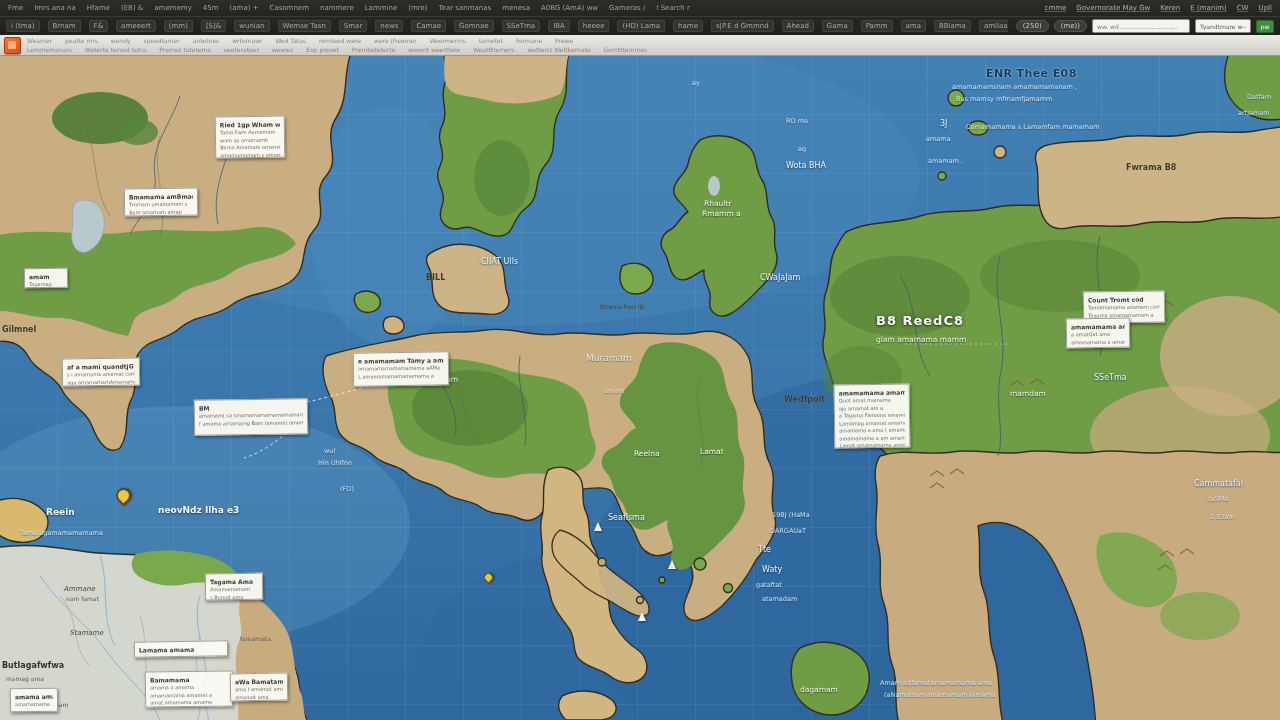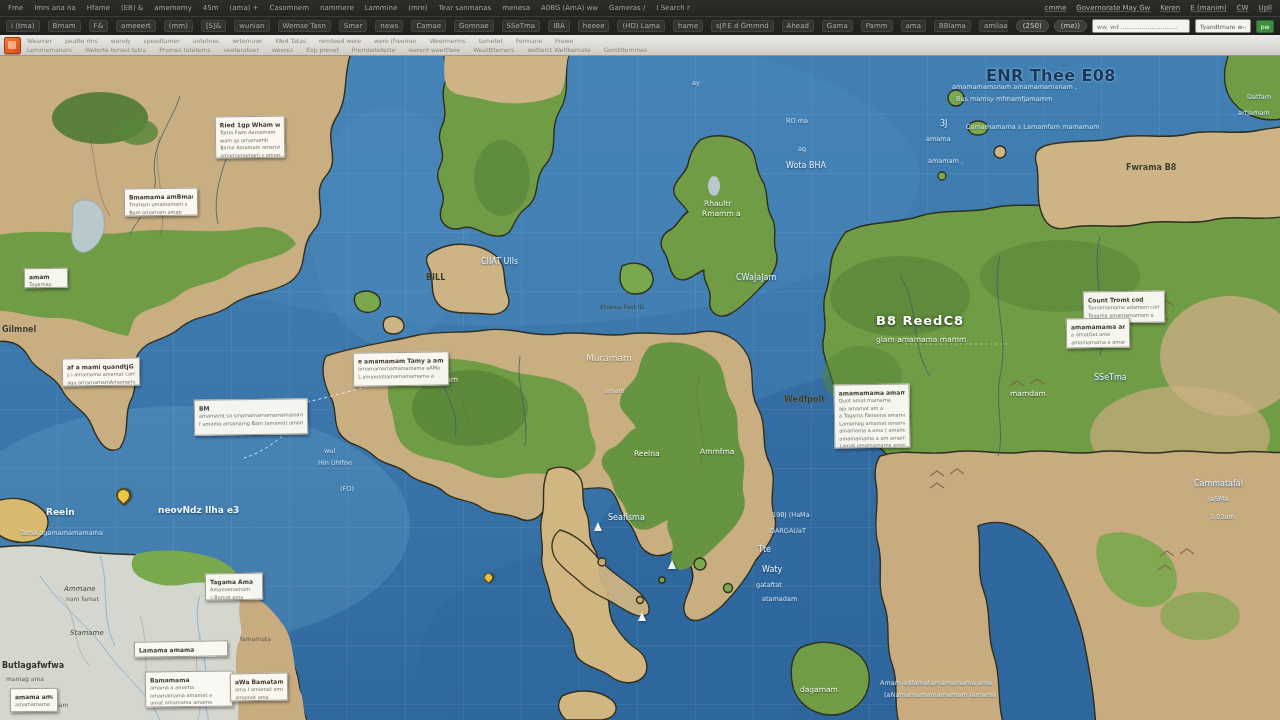--- a/index.html
+++ b/index.html
@@ -40,21 +40,21 @@
   .fav-row{display:flex;gap:13px;font-size:6px;color:#8a887e;white-space:nowrap;overflow:hidden;
     height:9px;align-items:center;}
   .fav-item{cursor:pointer;}
 
   
   .map{position:relative;width:1280px;height:664px;overflow:hidden;background:#3a76ab;cursor:grab;}
   .map svg{position:absolute;left:0;top:0;}
   .overlay{position:absolute;inset:0;pointer-events:none;}
 
   .map-lbl{position:absolute;white-space:nowrap;pointer-events:none;line-height:1;}
-  .lbl-title{color:#16365c;font-weight:bold;font-size:16px;letter-spacing:.4px;
+  .lbl-title{color:#16365c;font-weight:bold;font-size:11px;letter-spacing:.4px;
     text-shadow:0 0 2px rgba(210,235,250,.9);}
   .lbl-ocean-sm{color:#eaf4fa;font-size:8px;text-shadow:0 1px 2px rgba(16,55,95,.85);}
   .lbl-ocean-xs{color:#d9ecf7;font-size:6.5px;opacity:.92;text-shadow:0 1px 1px rgba(16,55,95,.7);}
   .lbl-ocean-bold{color:#f4f9fc;font-size:9px;font-weight:bold;text-shadow:0 1px 2px rgba(16,55,95,.95);}
   .lbl-land-big{color:#ffffff;font-size:13px;font-weight:bold;letter-spacing:1px;
     text-shadow:0 1px 2px rgba(35,55,20,.95),0 0 4px rgba(35,55,20,.6);}
   .lbl-land-wh{color:#f3f5ec;font-size:7.5px;text-shadow:0 1px 1px rgba(35,55,20,.85);}
   .lbl-land-dk{color:#3a3a28;font-size:8px;font-weight:bold;text-shadow:0 0 1px rgba(240,240,220,.4);}
   .lbl-land-dkxs{color:#44442f;font-size:6px;}
   .lbl-gray{color:#e8e8df;font-size:9px;text-shadow:0 1px 1px rgba(70,70,45,.7);}
@@ -322,32 +322,32 @@
         <div class="map-lbl lbl-ocean-xs" style="left: 786px; top: 62px;">RO ma</div>
         <div class="map-lbl lbl-ocean-xs" style="left: 798px; top: 90px;">ag</div>
         <div class="map-lbl lbl-ocean-sm" style="left: 786px; top: 106px;">Wota BHA</div>
         <div class="map-lbl lbl-land-wh" style="left: 704px; top: 144px;">Rhaultr</div>
         <div class="map-lbl lbl-land-wh" style="left: 702px; top: 154px;">Rmamm a</div>
         <div class="map-lbl lbl-land-dk" style="left: 1126px; top: 108px;">Fwrama B8</div>
         <div class="map-lbl lbl-ocean-xs" style="left: 1232px; top: 38px; padding-left: 15px;">Datfam</div>
         <div class="map-lbl lbl-ocean-xs" style="left: 1238px; top: 54px;">artjamam</div>
         <div class="map-lbl lbl-ocean-sm" style="left: 481px; top: 202px;">CIIAT Ulls</div>
         <div class="map-lbl lbl-land-dk" style="left: 426px; top: 218px;">BILL</div>
-        <div class="map-lbl lbl-ocean-sm" style="left: 736px; top: 218px;">CWaJaJam</div>
+        <div class="map-lbl lbl-ocean-sm" style="left: 760px; top: 218px;">CWaJaJam</div>
         <div class="map-lbl lbl-land-dk" style="left: 2px; top: 270px;">Gilmnel</div>
         <div class="map-lbl lbl-land-big" style="left: 876px; top: 258px;">B8 ReedC8</div>
         <div class="map-lbl lbl-land-wh" style="left: 876px; top: 280px;">glam amamama mamm</div>
         <div class="map-lbl lbl-ocean-sm" style="left: 1094px; top: 318px;">SSeTma</div>
         <div class="map-lbl lbl-land-wh" style="left: 1010px; top: 334px;">mamdam</div>
         <div class="map-lbl lbl-land-wh" style="left: 422px; top: 320px;">Bemd am</div>
         <div class="map-lbl lbl-gray" style="left: 586px; top: 298px;">Muramam</div>
         <div class="map-lbl lbl-gray-xs" style="left: 604px; top: 332px;">amam</div>
         <div class="map-lbl lbl-land-dkxs" style="left: 600px; top: 248px;">Etrama Fast ID</div>
         <div class="map-lbl lbl-land-wh" style="left: 634px; top: 394px;">Reelna</div>
-        <div class="map-lbl lbl-land-wh" style="left: 700px; top: 392px;">Ammfma</div>
+        <div class="map-lbl lbl-land-wh" style="left: 700px; top: 392px;">Lamat</div>
         <div class="map-lbl lbl-land-dk" style="left: 784px; top: 340px;">Wedfpolt</div>
         <div class="map-lbl lbl-ocean-sm" style="left: 608px; top: 458px;">Seaflsma</div>
         <div class="map-lbl lbl-ocean-xs" style="left: 324px; top: 392px;">wul</div>
         <div class="map-lbl lbl-ocean-xs" style="left: 318px; top: 404px;">Hin Uhlfne</div>
         <div class="map-lbl lbl-ocean-xs" style="left: 340px; top: 430px;">(FO)</div>
         <div class="map-lbl lbl-ocean-bold" style="left: 46px; top: 452px;">Reein</div>
         <div class="map-lbl lbl-ocean-bold" style="left: 158px; top: 450px;">neovNdz Ilha e3</div>
         <div class="map-lbl lbl-ocean-xs" style="left: 20px; top: 474px;">Tama agamamamamama</div>
         <div class="map-lbl lbl-ocean-xs" style="left: 772px; top: 456px;">19BJ (HaMa</div>
         <div class="map-lbl lbl-ocean-xs" style="left: 770px; top: 472px;">DARGAUaT</div>

